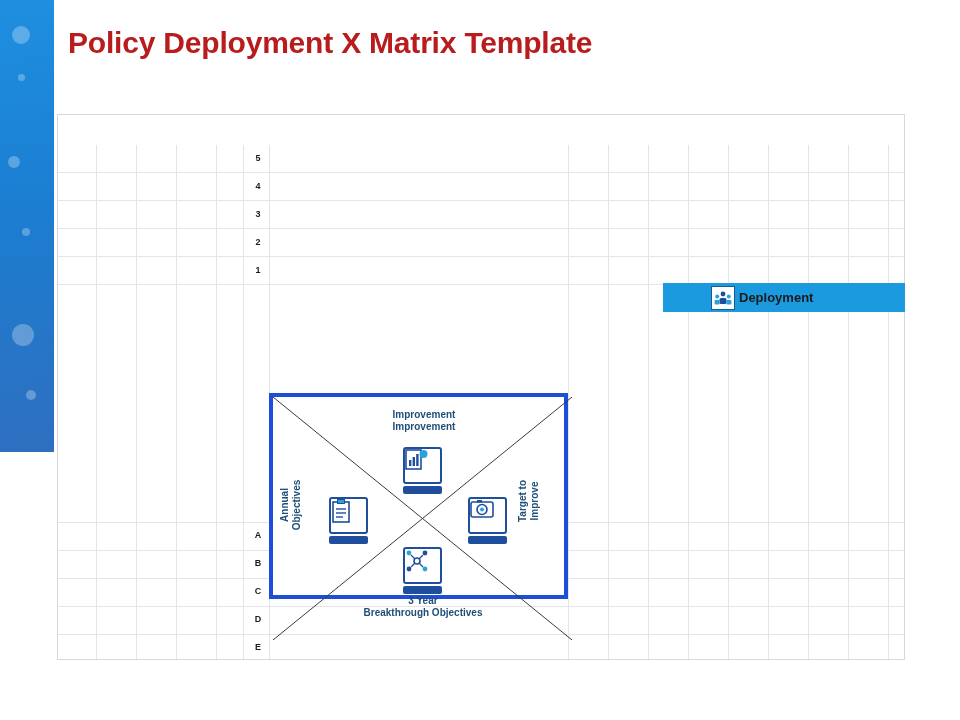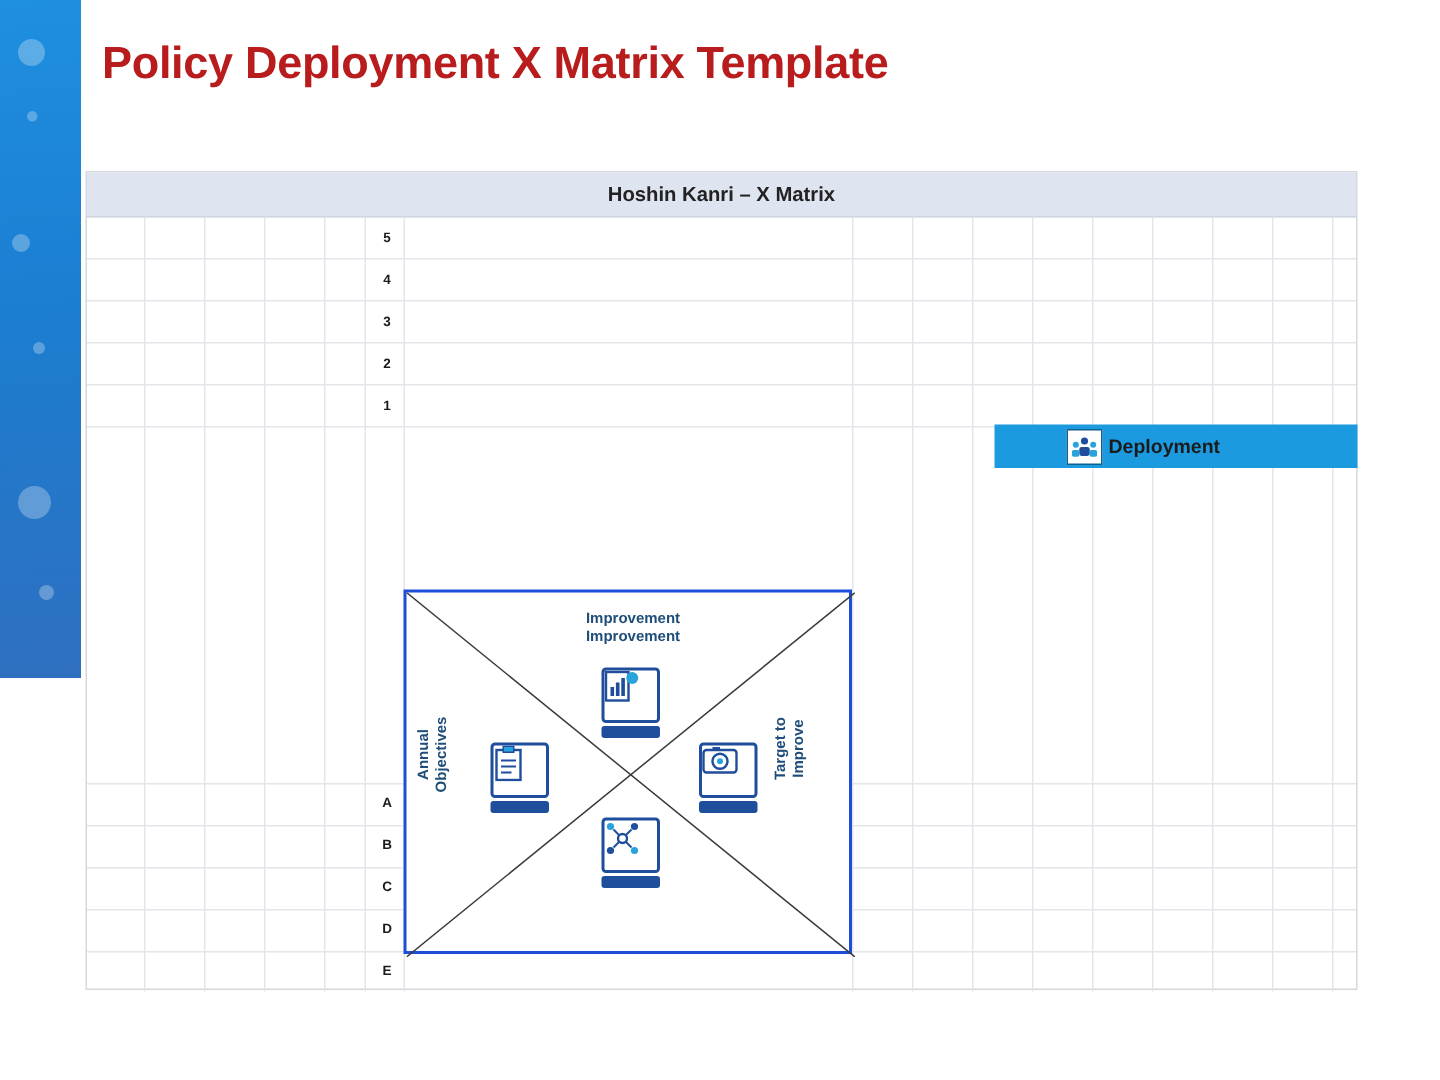--- a/index.html
+++ b/index.html
@@ -31,22 +31,22 @@
 
   
   #grid{position:absolute;left:0;top:30px;width:100%;height:516px;}
   .vline{position:absolute;top:0;bottom:0;width:1px;background:#e3e5ea;}
   .hline{position:absolute;left:0;right:0;height:1px;background:#e3e5ea;}
 
   
   .rowlabel{position:absolute;width:20px;text-align:center;font-size:9px;font-weight:bold;color:#1b1b1b;}
 
   
-  #xbox{position:absolute;left:211px;top:278px;width:299px;height:243px;box-sizing:border-box;
-        border:2px solid #1d4ed8;background:#fff;}
+  #xbox{position:absolute;left:211px;top:278px;width:299px;height:206px;box-sizing:border-box;
+        border:4px solid #1d4ed8;background:#fff;}
   #xbox svg{position:absolute;left:0;top:0;}
   .axis-label{position:absolute;font-size:10px;font-weight:bold;color:#1f4e79;text-align:center;line-height:12px;}
   #lbl-improvement{left:86px;top:12px;width:130px;color:#1f4e79;}
   #lbl-breakthrough{left:54px;top:198px;width:192px;}
   #lbl-annual{left:-22px;top:96px;width:80px;transform:rotate(-90deg);}
   #lbl-target{left:216px;top:92px;width:80px;transform:rotate(-90deg);}
 
   
   .icon-tile{position:absolute;width:39px;height:47px;}
   .icon-tile .chip{position:absolute;left:0;top:0;width:39px;height:37px;border:2px solid #1f4e9c;
@@ -73,23 +73,20 @@
   <span class="dot d3"></span>
   <span class="dot d4"></span>
   <span class="dot d5"></span>
   <span class="dot d6"></span>
 </div>
 
 <div id="page-title">Policy Deployment X Matrix Template</div>
 
 <div id="matrix">
 
-  <div id="matrix-header">
-    <span>Hoshin Kanri – X Matrix</span>
-  </div>
 
   <div id="grid">
 
     <div class="vline" style="left:38px"></div>
     <div class="vline" style="left:78px"></div>
     <div class="vline" style="left:118px"></div>
     <div class="vline" style="left:158px"></div>
     <div class="vline" style="left:185px"></div>
     <div class="vline" style="left:211px"></div>
     <div class="vline" style="left:510px"></div>
@@ -130,20 +127,24 @@
     <svg width="299" height="243">
       <line x1="0" y1="0" x2="299" y2="243" stroke="#3a3a3a" stroke-width="1"></line>
       <line x1="299" y1="0" x2="0" y2="243" stroke="#3a3a3a" stroke-width="1"></line>
     </svg>
 
     <div class="axis-label" id="lbl-improvement">
       <span>Improvement</span><br>
       <span>Improvement</span>
     </div>
 
+    <div class="axis-label" id="lbl-breakthrough">
+      <span>3 Year</span><br>
+      <span>Breakthrough Objectives</span>
+    </div>
 
     <div class="axis-label" id="lbl-annual">
       <span>Annual</span><br>
       <span>Objectives</span>
     </div>
 
     <div class="axis-label" id="lbl-target">
       <span>Target to</span><br>
       <span>Improve</span>
     </div>

